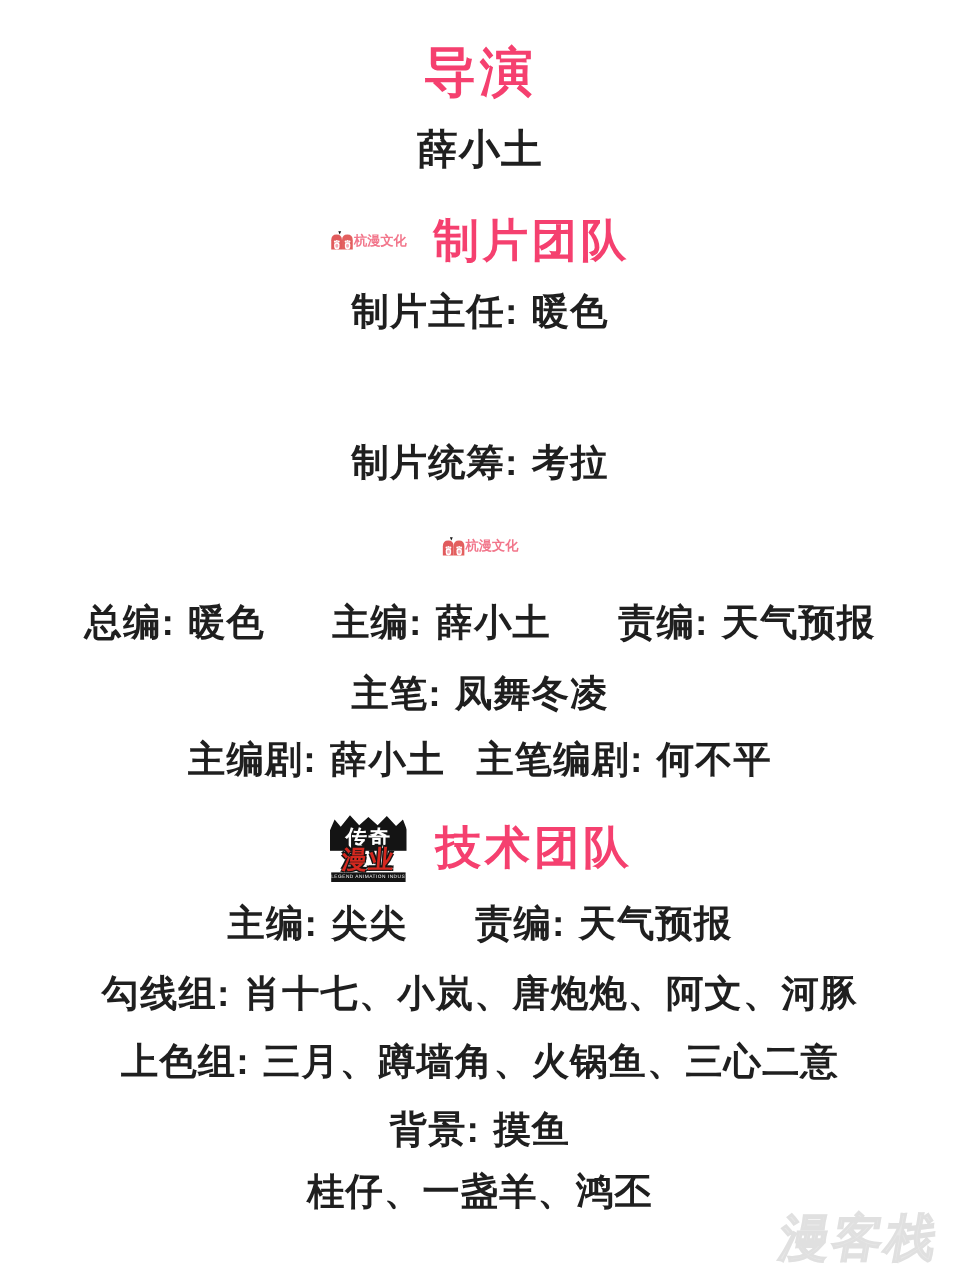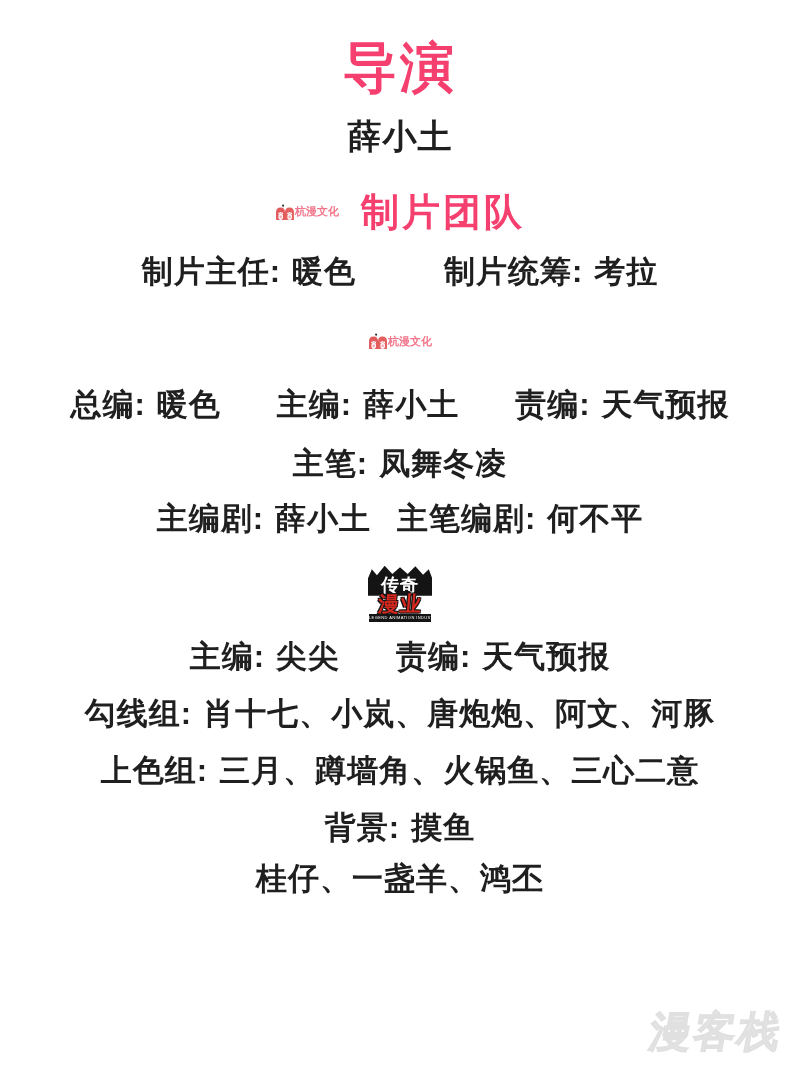--- a/index.html
+++ b/index.html
@@ -9,37 +9,37 @@
   .page {
     position: relative;
     width: 800px; height: 1068px;
     display: flex; flex-direction: column; align-items: center;
     color: #1f1f1f;
   }
 
   .heading {
     color: #f5406f;
     font-weight: 800;
-    font-size: 54px;
+    font-size: 44px;
     letter-spacing: 3px;
     line-height: 1.15;
   }
   .heading.sub { font-size: 38px; }
 
   .line {
     display: flex; align-items: baseline; justify-content: center;
     font-weight: 700; font-size: 31px; letter-spacing: 1px;
     line-height: 1.2; color: #1f1f1f; white-space: nowrap;
   }
   .credit { display: inline-flex; align-items: baseline; }
   .credit .label { margin-right: 11px; }
 
   .gap-sm { gap: 26px; justify-content: center; }
   .gap-md { gap: 56px; }
-  .gap-lg { gap: 88px; }
+  .gap-lg { gap: 88px; flex-direction: column; }
 
   .logo-row { display: flex; align-items: center; gap: 22px; }
 
   
   .hm-logo { display: flex; flex-direction: row; align-items: center; width: 64px; }
   .hm-logo .hm-text {
     color: #f2768b; font-size: 11px; font-weight: 800;
     letter-spacing: 0px; margin-top: -2px; white-space: nowrap;
   }
 
@@ -196,20 +196,21 @@
       <span class="value">何不平</span>
     </span>
   </div>
 
   <div class="logo-row m-row3">
     <div class="legend-logo">
       <div class="legend-top">传奇</div>
       <div class="legend-mid">漫业</div>
       <div class="legend-bar">LEGEND ANIMATION INDUSTRY</div>
     </div>
+    <div class="heading sub">技术团队</div>
   </div>
   <div class="line gap-md m-t1">
     <span class="credit">
       <span class="label">主编:</span>
       <span class="value">尖尖</span>
     </span>
     <span class="credit">
       <span class="label">责编:</span>
       <span class="value">天气预报</span>
     </span>

